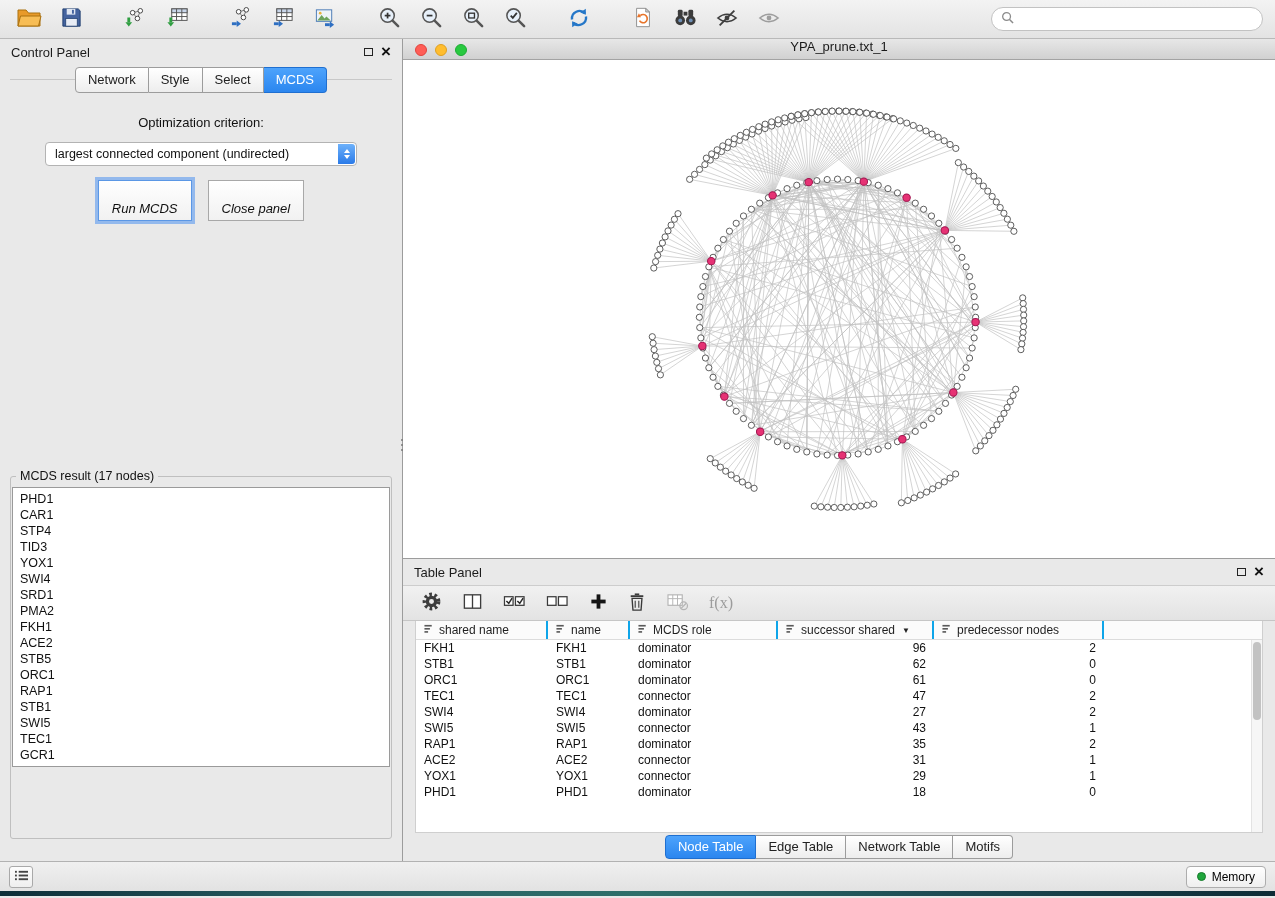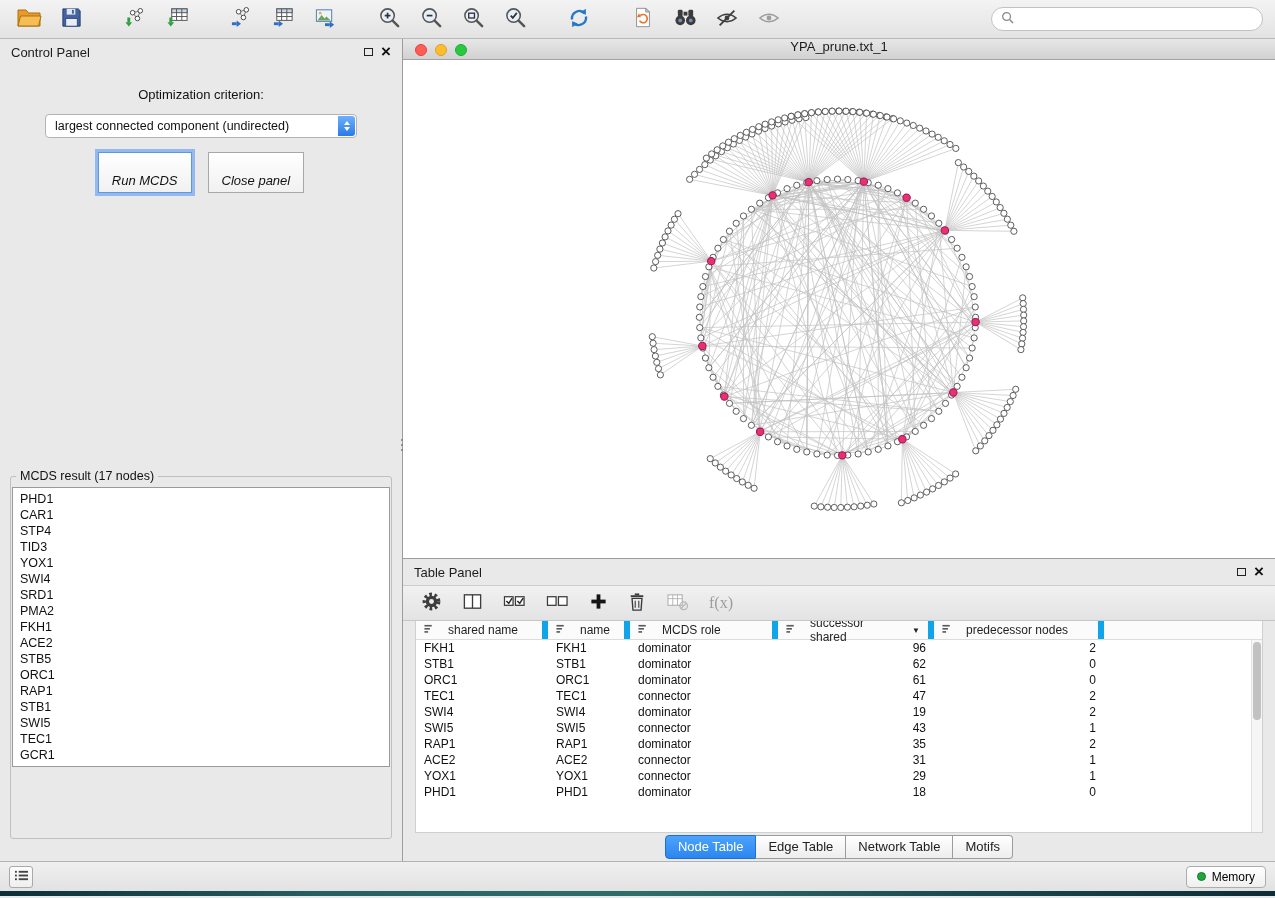--- a/index.html
+++ b/index.html
@@ -81,22 +81,22 @@
   
   .tp { flex:1; background:#e9e9e9; display:flex; flex-direction:column; min-height:0; }
   .tp-toolbar { height:36px; background:linear-gradient(#f1f1f1,#e3e3e3); border-top:1px solid #cdcdcd;
                 border-bottom:1px solid #c6c6c6; display:flex; align-items:center; gap:20px; padding:0 18px; }
   .ticon { display:flex; align-items:center; justify-content:center; background:none; border:none; padding:0; cursor:default; }
   .fx { font-family:"Liberation Serif", serif; color:#9c9c9c; font-size:16px; }
 
   .table-wrap { flex:1; margin:0 12px; background:#fff; border:1px solid #cfcfcf; border-top:none;
                 position:relative; overflow:hidden; }
   .thead { display:flex; height:19px; border-bottom:1px solid #dcdcdc; background:#fbfbfb; }
-  .th { display:flex; align-items:center; gap:14px; padding:0 8px; font-size:12px; color:#1f1f1f;
-        border-right:6px solid #0ea5e9; }
+  .th { display:flex; align-items:center; gap:5px; padding:0 8px; font-size:12px; color:#1f1f1f;
+        border-right:2px solid #0ea5e9; }
   .sort-caret { font-size:8px; color:#222; margin-left:2px; }
   .c0 { width:132px; } .c1 { width:82px; } .c2 { width:148px; } .c3 { width:156px; } .c4 { width:170px; }
   .trow { display:flex; height:16px; align-items:center; }
   .td { padding:0 8px; font-size:12px; white-space:nowrap; overflow:hidden; }
   .td.num, .th.num-h { justify-content:flex-end; }
   .td.num { text-align:right; }
   .vscroll { position:absolute; top:19px; right:0; bottom:0; width:11px; background:#f6f6f6; border-left:1px solid #e3e3e3; }
   .vthumb { position:absolute; top:2px; right:1px; width:8px; height:78px; border-radius:4px; background:#c2c2c2; }
 
   .tp-tabs { height:28px; display:flex; align-items:center; justify-content:center; }
@@ -270,20 +270,28 @@
 </div>
 
 <div class="main">
 
   <div class="cp">
     <div class="panel-head">
       <span>Control Panel</span>
       <span class="spacer"></span>
       <span class="float-box"></span>
       <span class="close-x">×</span>
+    </div>
+    <div class="tab-strip">
+      <div class="seg">
+        <button class="seg-tab">Network</button>
+        <button class="seg-tab">Style</button>
+        <button class="seg-tab">Select</button>
+        <button class="seg-tab active">MCDS</button>
+      </div>
     </div>
     <div class="cp-body">
       <div class="opt-label">Optimization criterion:</div>
       <div class="dropdown">
         <span>largest connected component (undirected)</span>
         <span class="dd-stepper">
             <i class="dd-up"></i>
             <i class="dd-down"></i>
           </span>
       </div>
@@ -1150,21 +1158,21 @@
               <div class="td c1">TEC1</div>
               <div class="td c2">connector</div>
               <div class="td c3 num">47</div>
               <div class="td c4 num">2</div>
             </div>
 
             <div class="trow">
               <div class="td c0">SWI4</div>
               <div class="td c1">SWI4</div>
               <div class="td c2">dominator</div>
-              <div class="td c3 num">19</div>
+              <div class="td c3 num">27</div>
               <div class="td c4 num">2</div>
             </div>
 
             <div class="trow">
               <div class="td c0">SWI5</div>
               <div class="td c1">SWI5</div>
               <div class="td c2">connector</div>
               <div class="td c3 num">43</div>
               <div class="td c4 num">1</div>
             </div>

